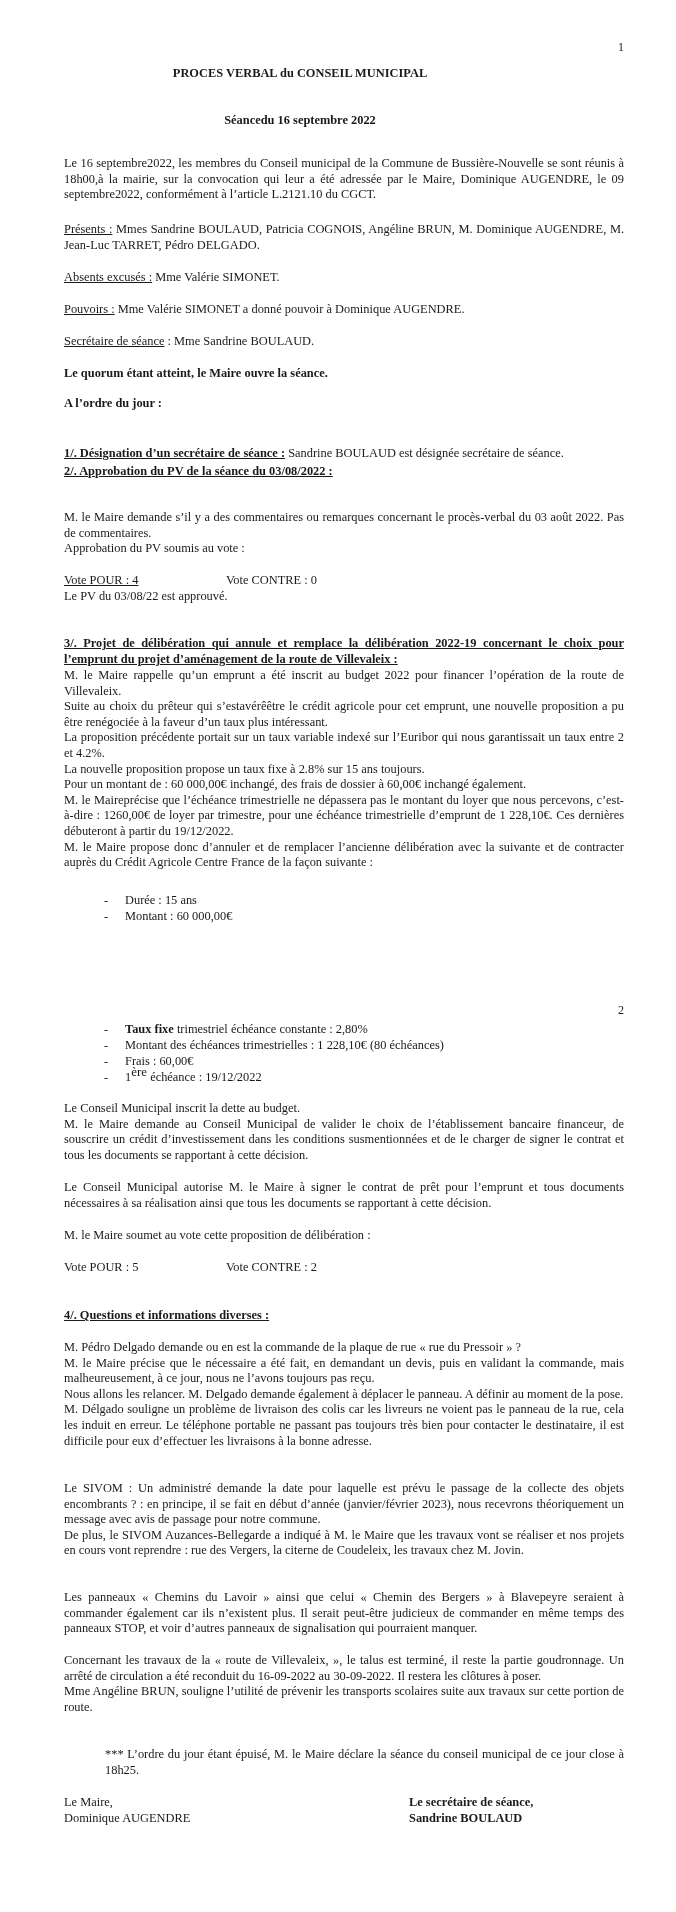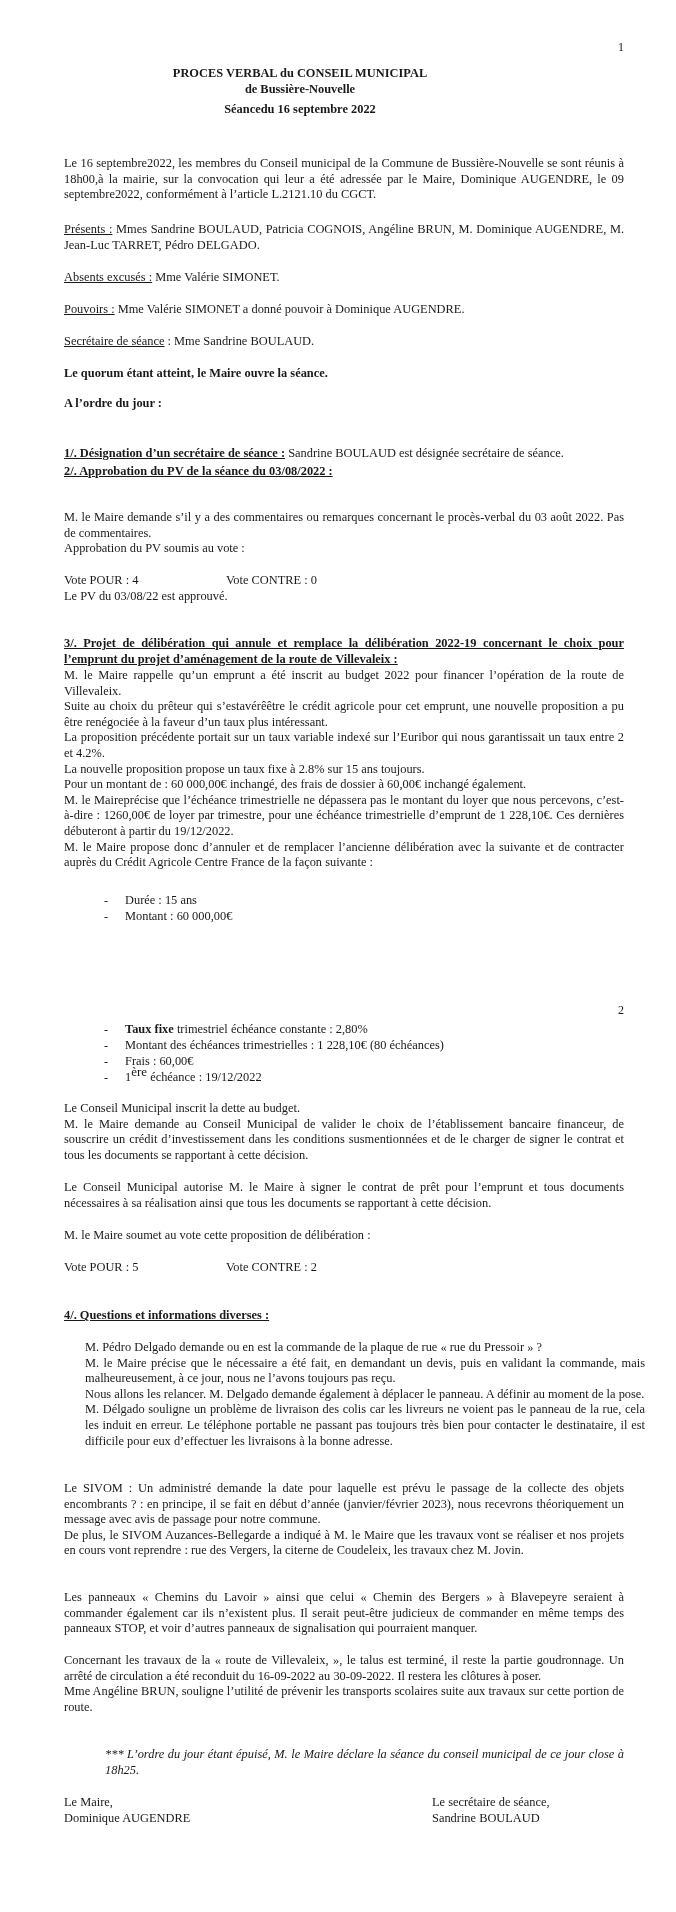--- a/index.html
+++ b/index.html
@@ -13,33 +13,32 @@
   .pnum { right: 52px; font-size: 12px; }
   .center { left: 0; width: 600px; text-align: center; font-weight: bold; }
   .u { text-decoration: underline; }
   .b { font-weight: bold; }
   .bu { font-weight: bold; text-decoration: underline; }
   p { margin: 0; }
   .bullet { left: 104px; }
   .bullet .dash { position: absolute; left: 0; }
   .bullet .val { position: absolute; left: 21px; white-space: nowrap; }
   .vote2 { position: absolute; left: 162px; }
-  .closing { left: 105px; width: 519px; font-style: italic; text-align: justify; }
+  .closing { left: 105px; width: 519px; text-align: justify; }
   sup { font-size: 13px; line-height: 0; }
 </style>
 </head>
 <body>
 
 <div class="abs pnum" style="top:40px;">1</div>
 
 <div class="abs center" style="top:66px;">
   <p>PROCES VERBAL du CONSEIL MUNICIPAL</p>
-  <p>de Bussière-Nouvelle</p>
 </div>
-<div class="abs center" style="top:102px;text-align:center;">Séancedu 16 septembre 2022</div>
+<div class="abs center" style="top:113px;text-align:center;">Séancedu 16 septembre 2022</div>
 
 <p class="abs text" style="top:156px;">Le 16 septembre2022, les membres du Conseil municipal de la Commune de Bussière-Nouvelle se sont réunis à 18h00,à la mairie, sur la convocation qui leur a été adressée par le Maire, Dominique AUGENDRE, le 09 septembre2022, conformément à l’article L.2121.10 du CGCT.</p>
 
 <p class="abs text" style="top:222px;"><span class="u">Présents :</span><span> Mmes Sandrine BOULAUD, Patricia COGNOIS, Angéline BRUN, M. Dominique AUGENDRE, M. Jean-Luc TARRET, Pédro DELGADO.</span></p>
 
 <p class="abs text" style="top:270px;"><span class="u">Absents excusés :</span><span> Mme Valérie SIMONET.</span></p>
 
 <p class="abs text" style="top:302px;"><span class="u">Pouvoirs :</span><span> Mme Valérie SIMONET a donné pouvoir à Dominique AUGENDRE.</span></p>
 
 <p class="abs text" style="top:334px;"><span class="u">Secrétaire de séance</span><span> : Mme Sandrine BOULAUD.</span></p>
@@ -48,21 +47,21 @@
   <p>Le quorum étant atteint, le Maire ouvre la séance.</p>
 </div>
 
 <p class="abs text b" style="top:396px;">A l’ordre du jour :</p>
 
 <p class="abs text" style="top:446px;"><span class="bu">1/. Désignation d’un secrétaire de séance :</span><span> Sandrine BOULAUD est désignée secrétaire de séance.</span></p>
 
 <p class="abs text bu" style="top:464px;">2/. Approbation du PV de la séance du 03/08/2022 :</p>
 <p class="abs text" style="top:510px;">M. le Maire demande s’il y a des commentaires ou remarques concernant le procès-verbal du 03 août 2022. Pas de commentaires.</p>
 <p class="abs text" style="top:541px;">Approbation du PV soumis au vote :</p>
-<div class="abs text" style="top:573px;">
+<div class="abs text" style="top:573px;text-decoration:underline;">
   <span>Vote POUR : 4</span>
   <span class="vote2">Vote CONTRE : 0</span>
 </div>
 <p class="abs text" style="top:589px;">Le PV du 03/08/22 est approuvé.</p>
 
 <p class="abs text bu" style="top:636px;">3/. Projet de délibération qui annule et remplace la délibération 2022-19 concernant le choix pour l’emprunt du projet d’aménagement de la route de Villevaleix :</p>
 
 <div class="abs text" style="top:668px;">
   <p>M. le Maire rappelle qu’un emprunt a été inscrit au budget 2022 pour financer l’opération de la route de Villevaleix.</p>
   <p>Suite au choix du prêteur qui s’estavérêêtre le crédit agricole pour cet emprunt, une nouvelle proposition a pu être renégociée à la faveur d’un taux plus intéressant.</p>
@@ -108,21 +107,21 @@
 
 <p class="abs text" style="top:1180px;">Le Conseil Municipal autorise M. le Maire à signer le contrat de prêt pour l’emprunt et tous documents nécessaires à sa réalisation ainsi que tous les documents se rapportant à cette décision.</p>
 <p class="abs text" style="top:1228px;">M. le Maire soumet au vote cette proposition de délibération :</p>
 <div class="abs text" style="top:1260px;">
   <span>Vote POUR : 5</span>
   <span class="vote2">Vote CONTRE : 2</span>
 </div>
 
 <p class="abs text bu" style="top:1308px;">4/. Questions et informations diverses :</p>
 
-<div class="abs text" style="top:1340px;margin-left:21px;">
+<div class="abs text" style="top:1340px;">
   <p>M. Pédro Delgado demande ou en est la commande de la plaque de rue « rue du Pressoir » ?</p>
   <p>M. le Maire précise que le nécessaire a été fait, en demandant un devis, puis en validant la commande, mais malheureusement, à ce jour, nous ne l’avons toujours pas reçu.</p>
   <p>Nous allons les relancer. M. Delgado demande également à déplacer le panneau. A définir au moment de la pose.</p>
   <p>M. Délgado souligne un problème de livraison des colis car les livreurs ne voient pas le panneau de la rue, cela les induit en erreur. Le téléphone portable ne passant pas toujours très bien pour contacter le destinataire, il est difficile pour eux d’effectuer les livraisons à la bonne adresse.</p>
 </div>
 
 <div class="abs text" style="top:1481px;">
   <p>Le SIVOM : Un administré demande la date pour laquelle est prévu le passage de la collecte des objets encombrants ? : en principe, il se fait en début d’année (janvier/février 2023), nous recevrons théoriquement un message avec avis de passage pour notre commune.</p>
   <p>De plus, le SIVOM Auzances-Bellegarde a indiqué à M. le Maire que les travaux vont se réaliser et nos projets en cours vont reprendre : rue des Vergers, la citerne de Coudeleix, les travaux chez M. Jovin.</p>
 </div>
@@ -133,16 +132,16 @@
   <p>Concernant les travaux de la « route de Villevaleix, », le talus est terminé, il reste la partie goudronnage. Un arrêté de circulation a été reconduit du 16-09-2022 au 30-09-2022. Il restera les clôtures à poser.</p>
   <p>Mme Angéline BRUN, souligne l’utilité de prévenir les transports scolaires suite aux travaux sur cette portion de route.</p>
 </div>
 
 <p class="abs closing" style="top:1747px;">*** L’ordre du jour étant épuisé, M. le Maire déclare la séance du conseil municipal de ce jour close à 18h25.</p>
 
 <div class="abs" style="top:1795px; left:64px;">
   <p>Le Maire,</p>
   <p>Dominique AUGENDRE</p>
 </div>
-<div class="abs" style="top:1795px; left:432px;">
+<div class="abs" style="top:1795px; left:409px;font-weight:bold;">
   <p>Le secrétaire de séance,</p>
   <p>Sandrine BOULAUD</p>
 </div>
 
 </body></html>

